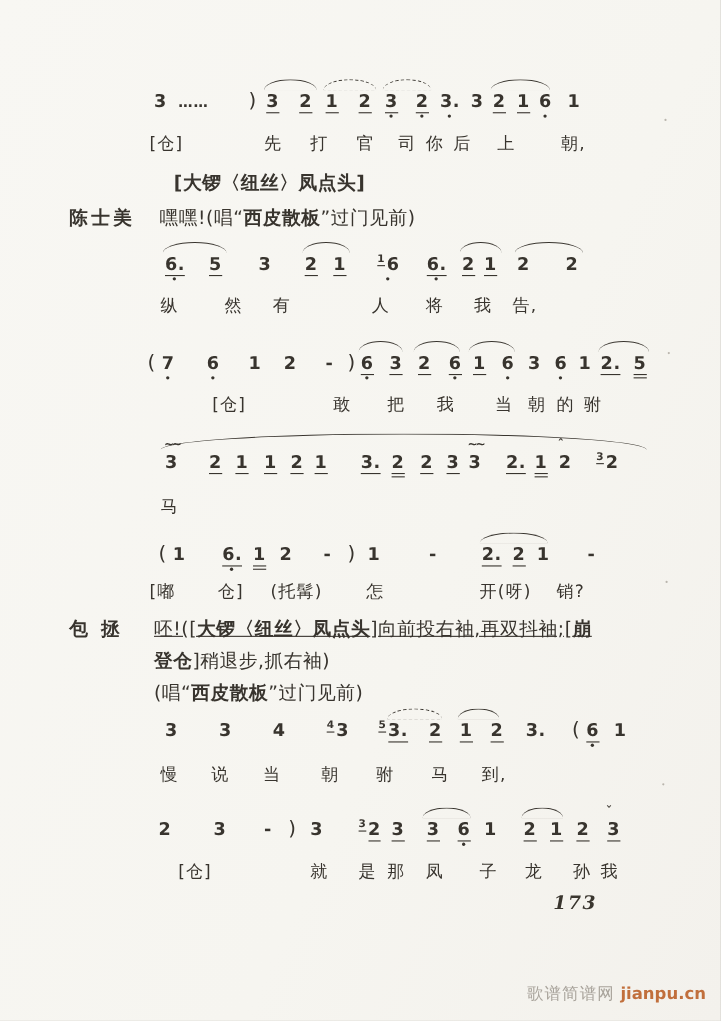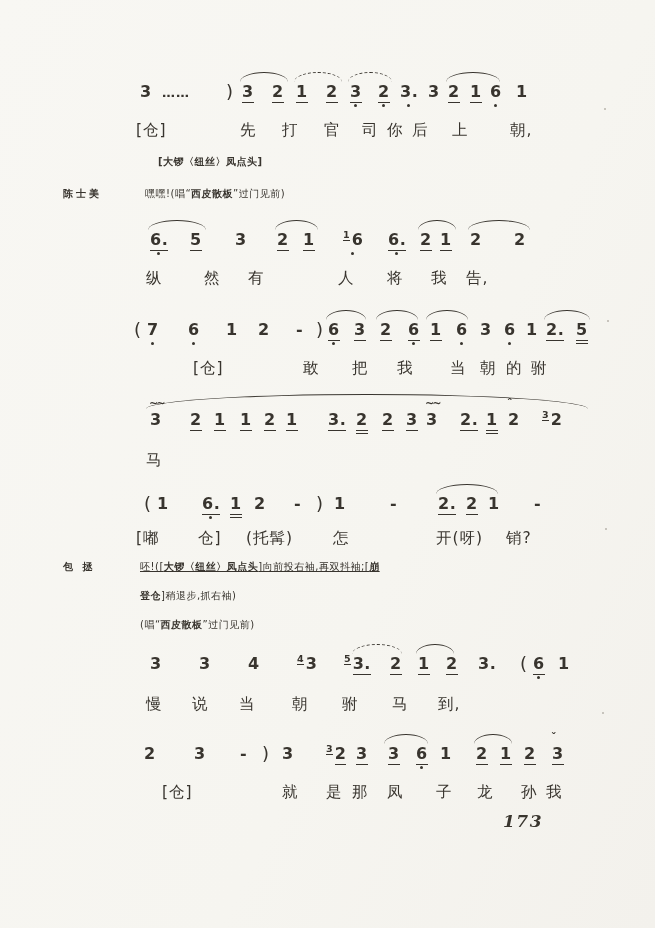--- a/index.html
+++ b/index.html
@@ -20,21 +20,21 @@
   .grace{display:inline-block;font-size:9.5px;font-weight:700;line-height:10px;
          transform:translateY(-7px);border-bottom:1.1px solid currentColor;margin-right:1.5px;}
   .mark{position:absolute;top:-11px;left:-1px;font-size:11px;font-weight:700;
         letter-spacing:-2px;line-height:10px;}
   .slur{position:absolute;top:-10px;height:9px;
         border-top:1.6px solid #38342e;border-radius:50% 50% 0 0/100% 100% 0 0;}
   .slur.dash{border-top-style:dashed;}
   .slur.long{top:-16px;height:14px;}
   .lyric{position:absolute;font-size:15.5px;white-space:nowrap;letter-spacing:1px;}
   
-  .textline{position:absolute;font-size:10px;white-space:nowrap;letter-spacing:.5px;}
+  .textline{position:absolute;font-size:17px;white-space:nowrap;letter-spacing:.5px;}
   .textline .bold{font-weight:700;}
   .textline.name{font-weight:700;letter-spacing:3px;}
   
   .page-number{position:absolute;left:503px;top:811px;
         font-family:"DejaVu Serif",serif;font-style:italic;font-weight:700;
         font-size:17px;letter-spacing:1.5px;color:#3a362f;}
   .watermark{position:absolute;left:479px;top:894px;font-size:15px;white-space:nowrap;}
   .wm-site{color:#a9a49c;letter-spacing:1px;}
   .wm-domain{color:#c16f3c;font-weight:600;margin-left:5px;}
   
@@ -226,18 +226,21 @@
       <div class="textline name" style="left: 63px; top: 187px;"><span>陈士美</span></div>
       <div class="textline" style="left: 145px; top: 187px;"><span>嘿嘿!(唱“</span><span class="bold">西皮散板</span><span>”过门见前)</span></div>
       <div class="textline name" style="left: 63px; top: 560px;"><span>包 拯</span></div>
       <div class="textline" style="left: 140px; top: 560px; text-decoration: underline;"><span>呸!([</span><span class="bold">大锣〈纽丝〉凤点头</span><span>]向前投右袖,再双抖袖;[</span><span class="bold">崩</span></div>
       <div class="textline" style="left: 140px; top: 589px;"><span class="bold">登仓</span><span>]稍退步,抓右袖)</span></div>
       <div class="textline" style="left: 140px; top: 618px;"><span>(唱“</span><span class="bold">西皮散板</span><span>”过门见前)</span></div>
     </div>
 
   <div class="page-number">173</div>
 
+  <div class="watermark">
+    <span class="wm-site">歌谱简谱网</span><span class="wm-domain">jianpu.cn</span>
+  </div>
 
   <div class="speck" style="left:604px;top:108px"></div>
   <div class="speck" style="left:607px;top:320px"></div>
   <div class="speck" style="left:605px;top:528px"></div>
   <div class="speck" style="left:602px;top:712px"></div>
 </div>
 
 </body></html>

